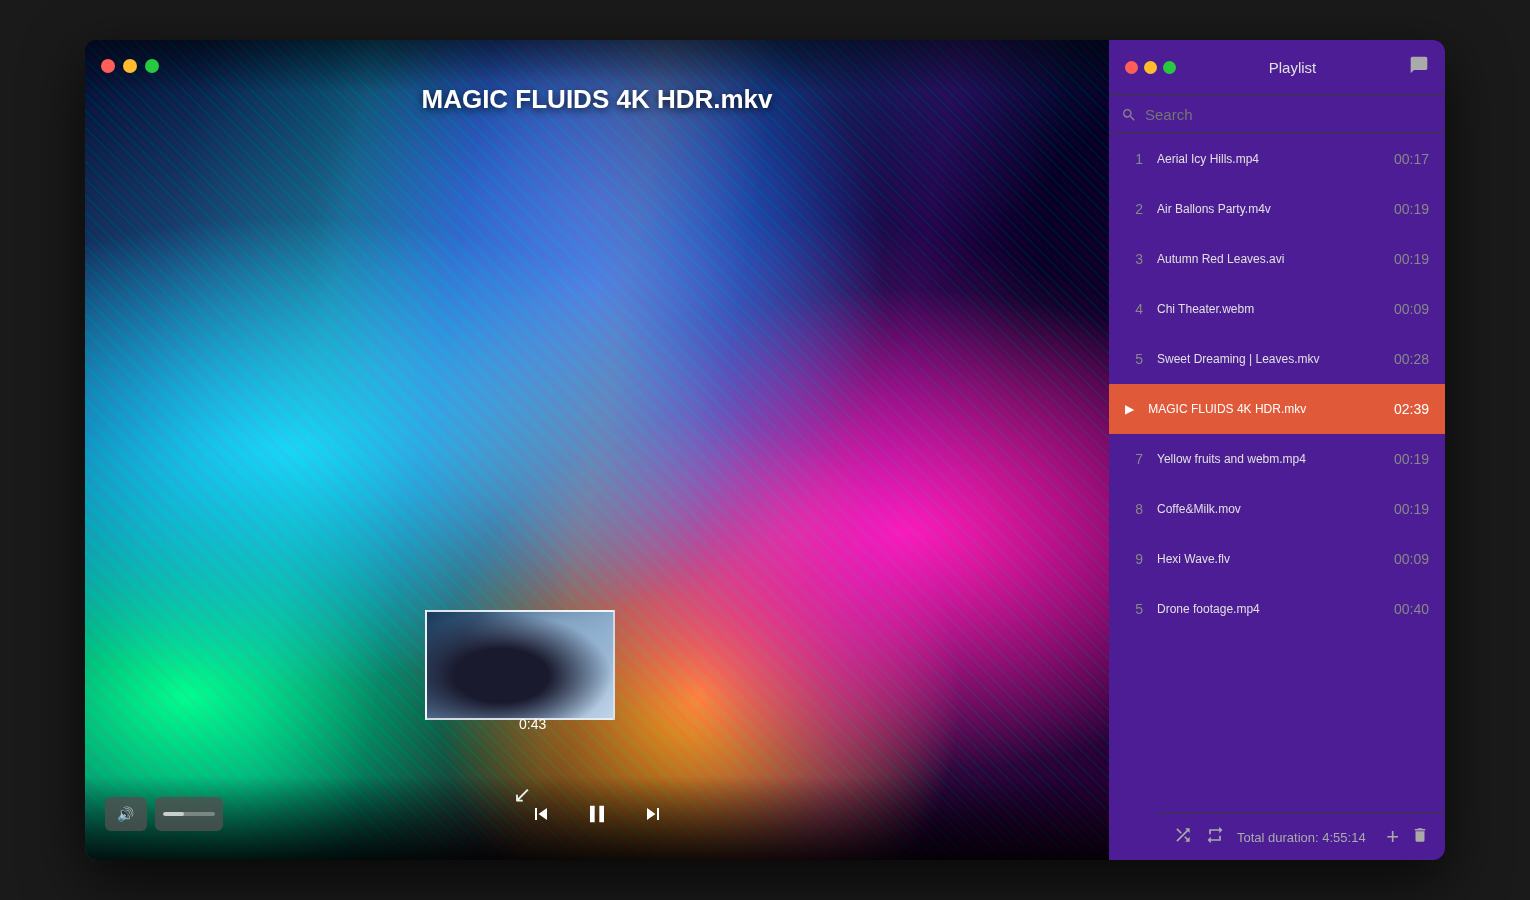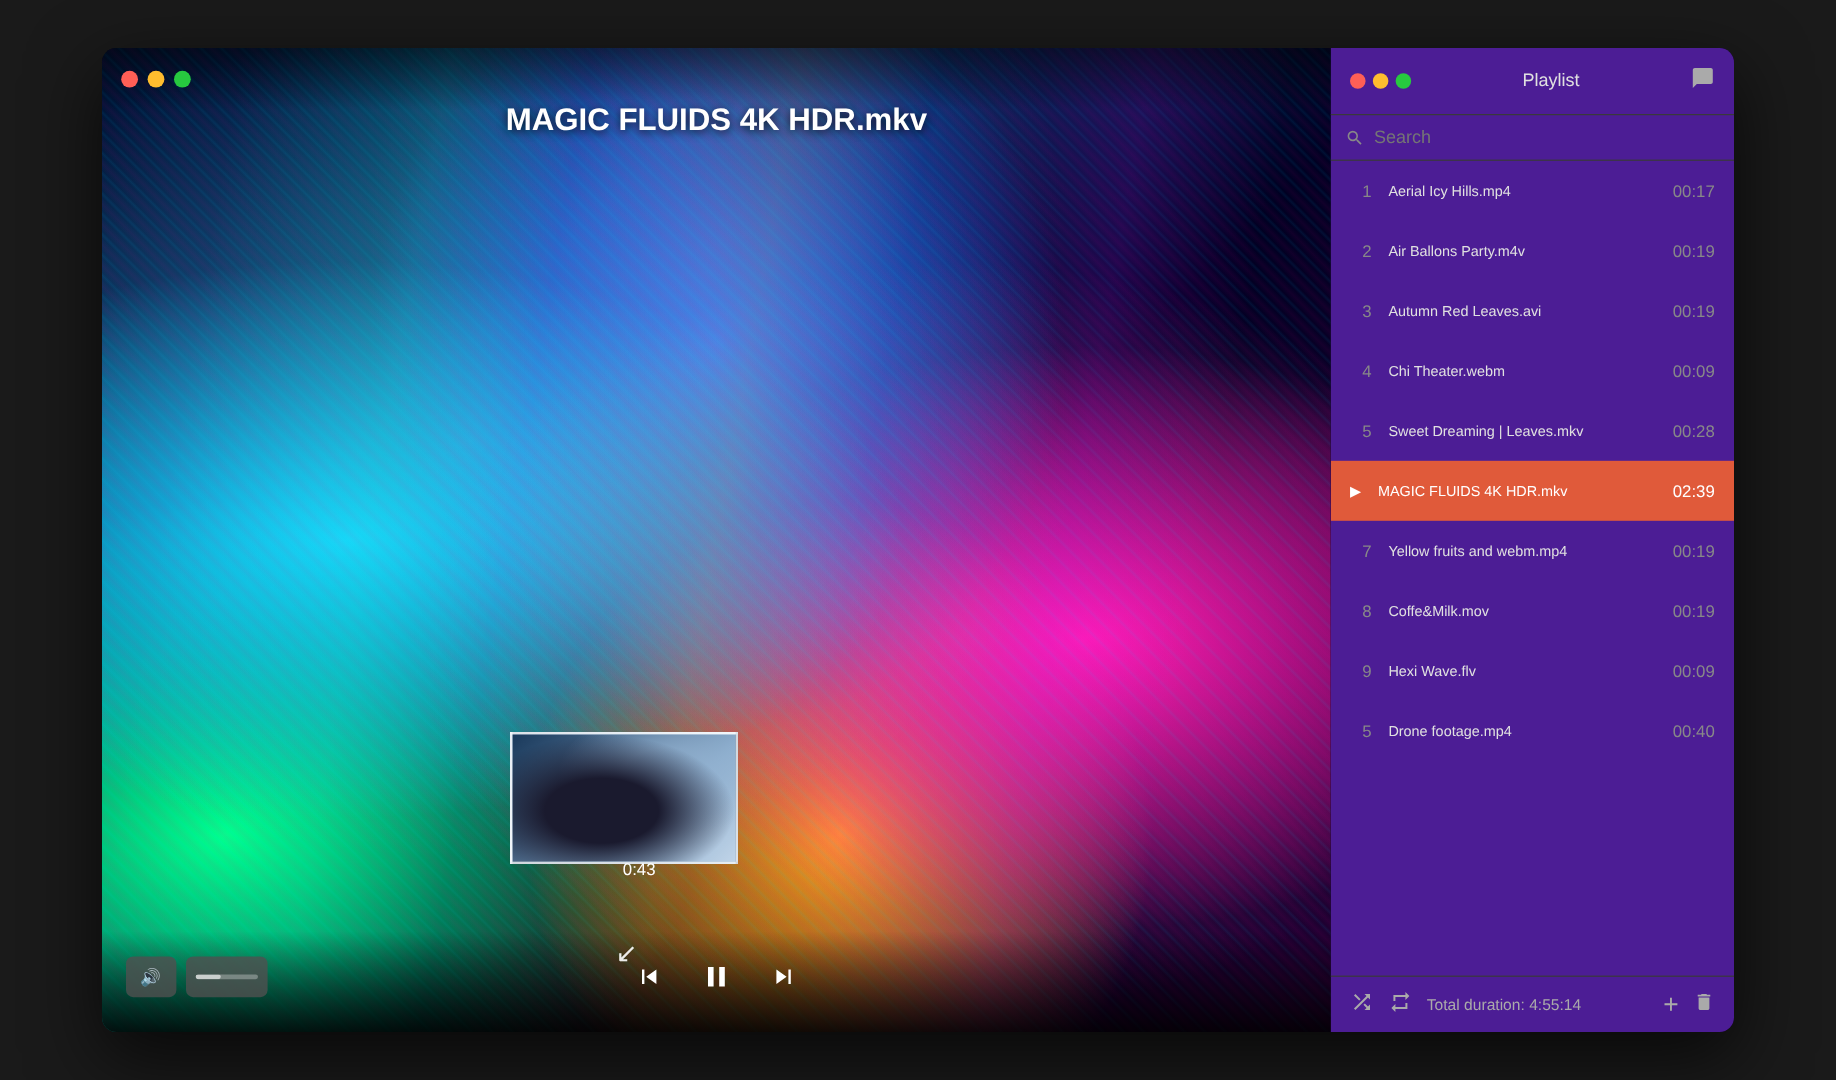--- a/index.html
+++ b/index.html
@@ -408,20 +408,21 @@
       color: #fff;
       font-weight: 500;
     }
 
     .playlist-footer {
       display: flex;
       align-items: center;
       padding: 10px 16px;
       border-top: 1px solid #3a3a3a;
       gap: 12px;
+      margin-left: 48px;
     }
 
     .footer-icon {
       color: #aaa;
       font-size: 18px;
       cursor: pointer;
     }
 
     .total-duration-text {
       color: #aaa;

